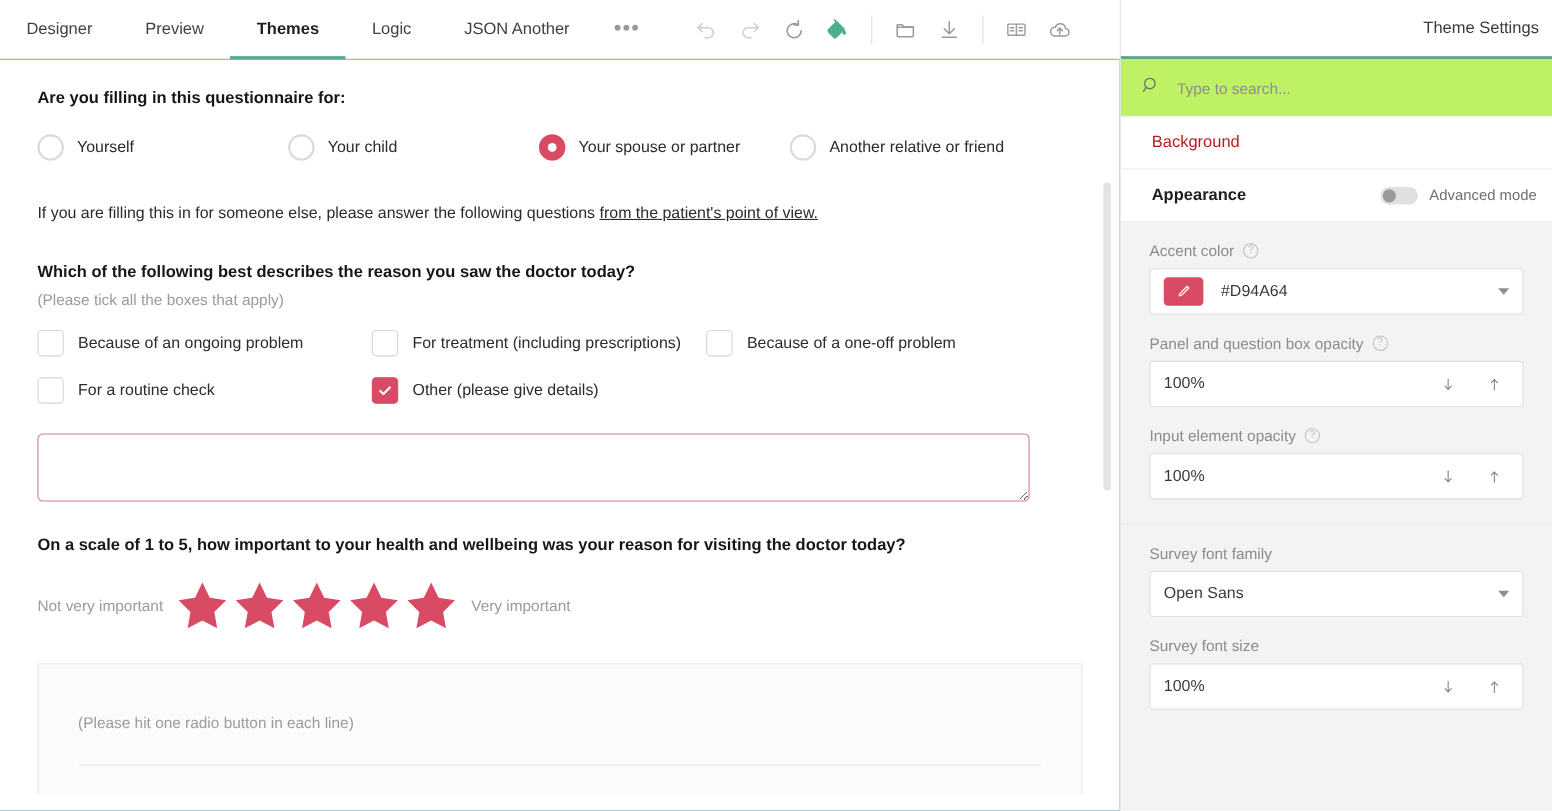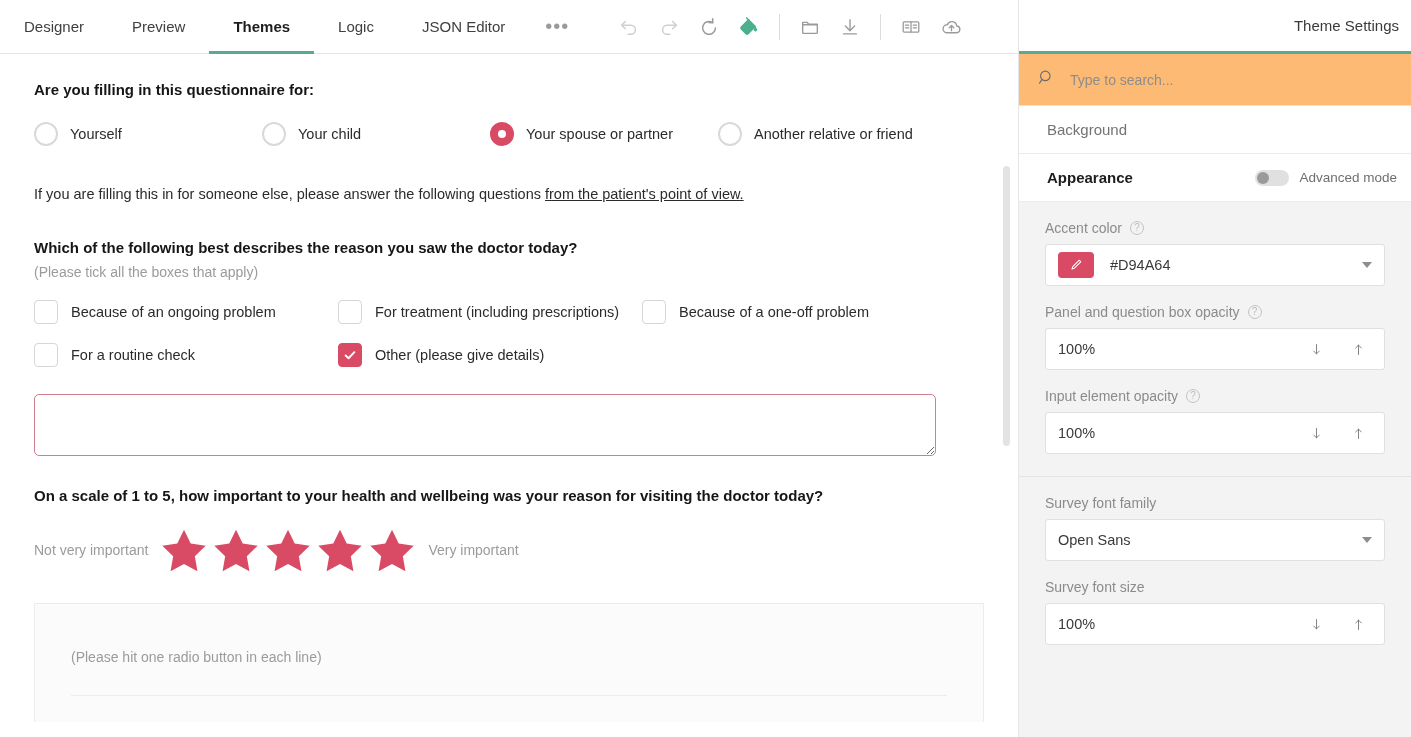--- a/index.html
+++ b/index.html
@@ -249,21 +249,21 @@
     align-items: center;
     justify-content: flex-end;
     padding-right: 12px;
     border-bottom: 3px solid #5BA896;
     font-size: 15px;
     color: #3a3a3a;
   }
   .search-row {
     height: 52px;
     min-height: 52px;
-    background: #fdba74;
+    background: #bef264;
     display: flex;
     align-items: center;
     padding: 0 18px;
     border-bottom: 1px solid #e3e3e3;
   }
   .search-row svg { margin-right: 12px; flex: 0 0 auto; }
   .search-input {
     border: none;
     background: transparent;
     outline: none;
@@ -275,21 +275,21 @@
   .search-input::placeholder { color: #8d8d8d; }
 
   .sect-head {
     height: 48px;
     min-height: 48px;
     background: #ffffff;
     display: flex;
     align-items: center;
     padding: 0 28px;
     font-size: 15px;
-    color: #737373;
+    color: #b91c1c;
     border-bottom: 1px solid #ececec;
     cursor: pointer;
   }
   .sect-head.expanded {
     color: #1d1d1d;
     font-weight: bold;
     justify-content: space-between;
     padding-right: 14px;
   }
   .adv-wrap { display: flex; align-items: center; }
@@ -397,21 +397,21 @@
         <div class="tab">
           <span>Preview</span>
         </div>
         <div class="tab active">
           <span>Themes</span>
         </div>
         <div class="tab">
           <span>Logic</span>
         </div>
         <div class="tab">
-          <span>JSON Editor</span>
+          <span>JSON Another</span>
         </div>
         <div class="tab dots">
           <span>•••</span>
         </div>
       </div>
 
       <div class="tool-icons">
         <div class="ticon">
           <span>
             <svg width="22" height="22" viewBox="0 0 24 24" fill="none" stroke="#cfcfcf" stroke-width="1.6" stroke-linecap="round" stroke-linejoin="round">

